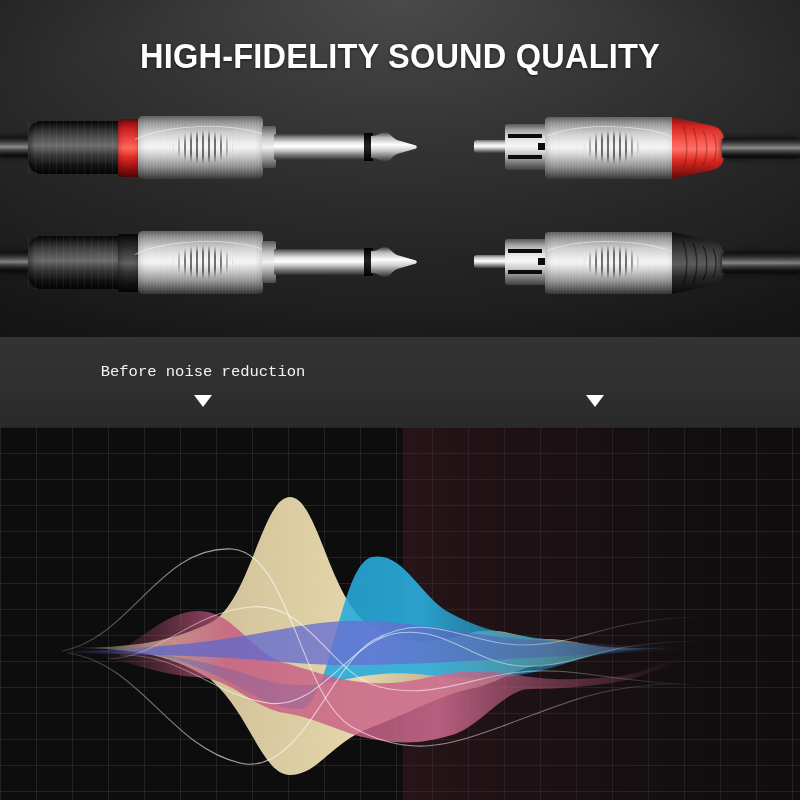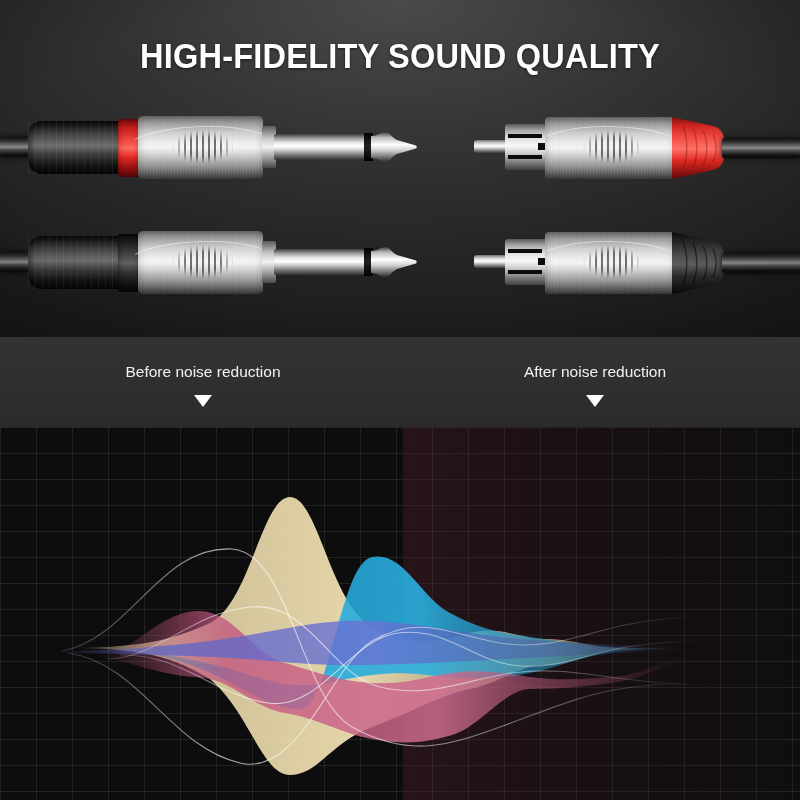--- a/index.html
+++ b/index.html
@@ -66,21 +66,21 @@
   
   .rca-pin{position:absolute;border-radius:3px;
         background:linear-gradient(to bottom,#6f6f6f 0%,#cccccc 22%,#ffffff 46%,#d8d8d8 60%,#7c7c7c 82%,#3a3a3a 100%);}
   .rca-skirt{position:absolute;
         background:linear-gradient(to bottom,#585858 0%,#a8a8a8 14%,#e2e2e2 32%,#f7f7f7 48%,#cccccc 64%,#8a8a8a 80%,#3f3f3f 100%);}
   .rca-slot{position:absolute;background:#0b0b0b;}
 
   
   .labelband{position:absolute;left:0;top:337px;width:800px;height:90px;
         background:linear-gradient(to bottom,#333333 0%,#2f2f2f 55%,#2a2a2a 100%);}
-  .lbl{position:absolute;color:#f2f2f2;font-size:15.5px;white-space:nowrap;text-align:center;}
+  .lbl{position:absolute;color:#f2f2f2;font-size:15.5px;white-space:nowrap;text-align:center;font-family:Liberation Mono, monospace;}
   .tri{position:absolute;width:0;height:0;border-left:9px solid transparent;border-right:9px solid transparent;
        border-top:12px solid #ffffff;}
 
   
   .wave{position:absolute;left:0;top:427px;width:800px;height:373px;overflow:hidden;background:#0d0d0d;}
   .wave-tint{position:absolute;left:403px;top:0;width:397px;height:373px;
         background:linear-gradient(to right,rgba(88,34,46,.34) 0%,rgba(70,28,40,.26) 35%,rgba(48,22,32,.16) 70%,rgba(36,18,26,.10) 100%);}
   .grid{position:absolute;inset:0;
         background-image:
           repeating-linear-gradient(to right,rgba(255,255,255,.085) 0 1px,rgba(0,0,0,0) 1px 36px),
@@ -217,21 +217,20 @@
       <div class="cable" style="left:722px;top:253px;width:78px;height:20px;"></div>
     </div>
 
     <div class="hero-vig"></div>
   </div>
 
   <div class="labelband">
     <div class="lbl" style="left:83px;top:26px;width:240px;">Before noise reduction</div>
     <div class="tri" style="left:194px;top:58px;"></div>
 
-    <div class="lbl" style="left:475px;top:26px;width:240px;">After noise reduction</div>
     <div class="tri" style="left:586px;top:58px;"></div>
   </div>
 
   <div class="wave">
     <div class="grid"></div>
     <div class="wave-tint"></div>
 
     <svg width="800" height="373" viewBox="0 0 800 373">
       <defs>
         <linearGradient id="gCream" x1="0" y1="0" x2="1" y2="0">

